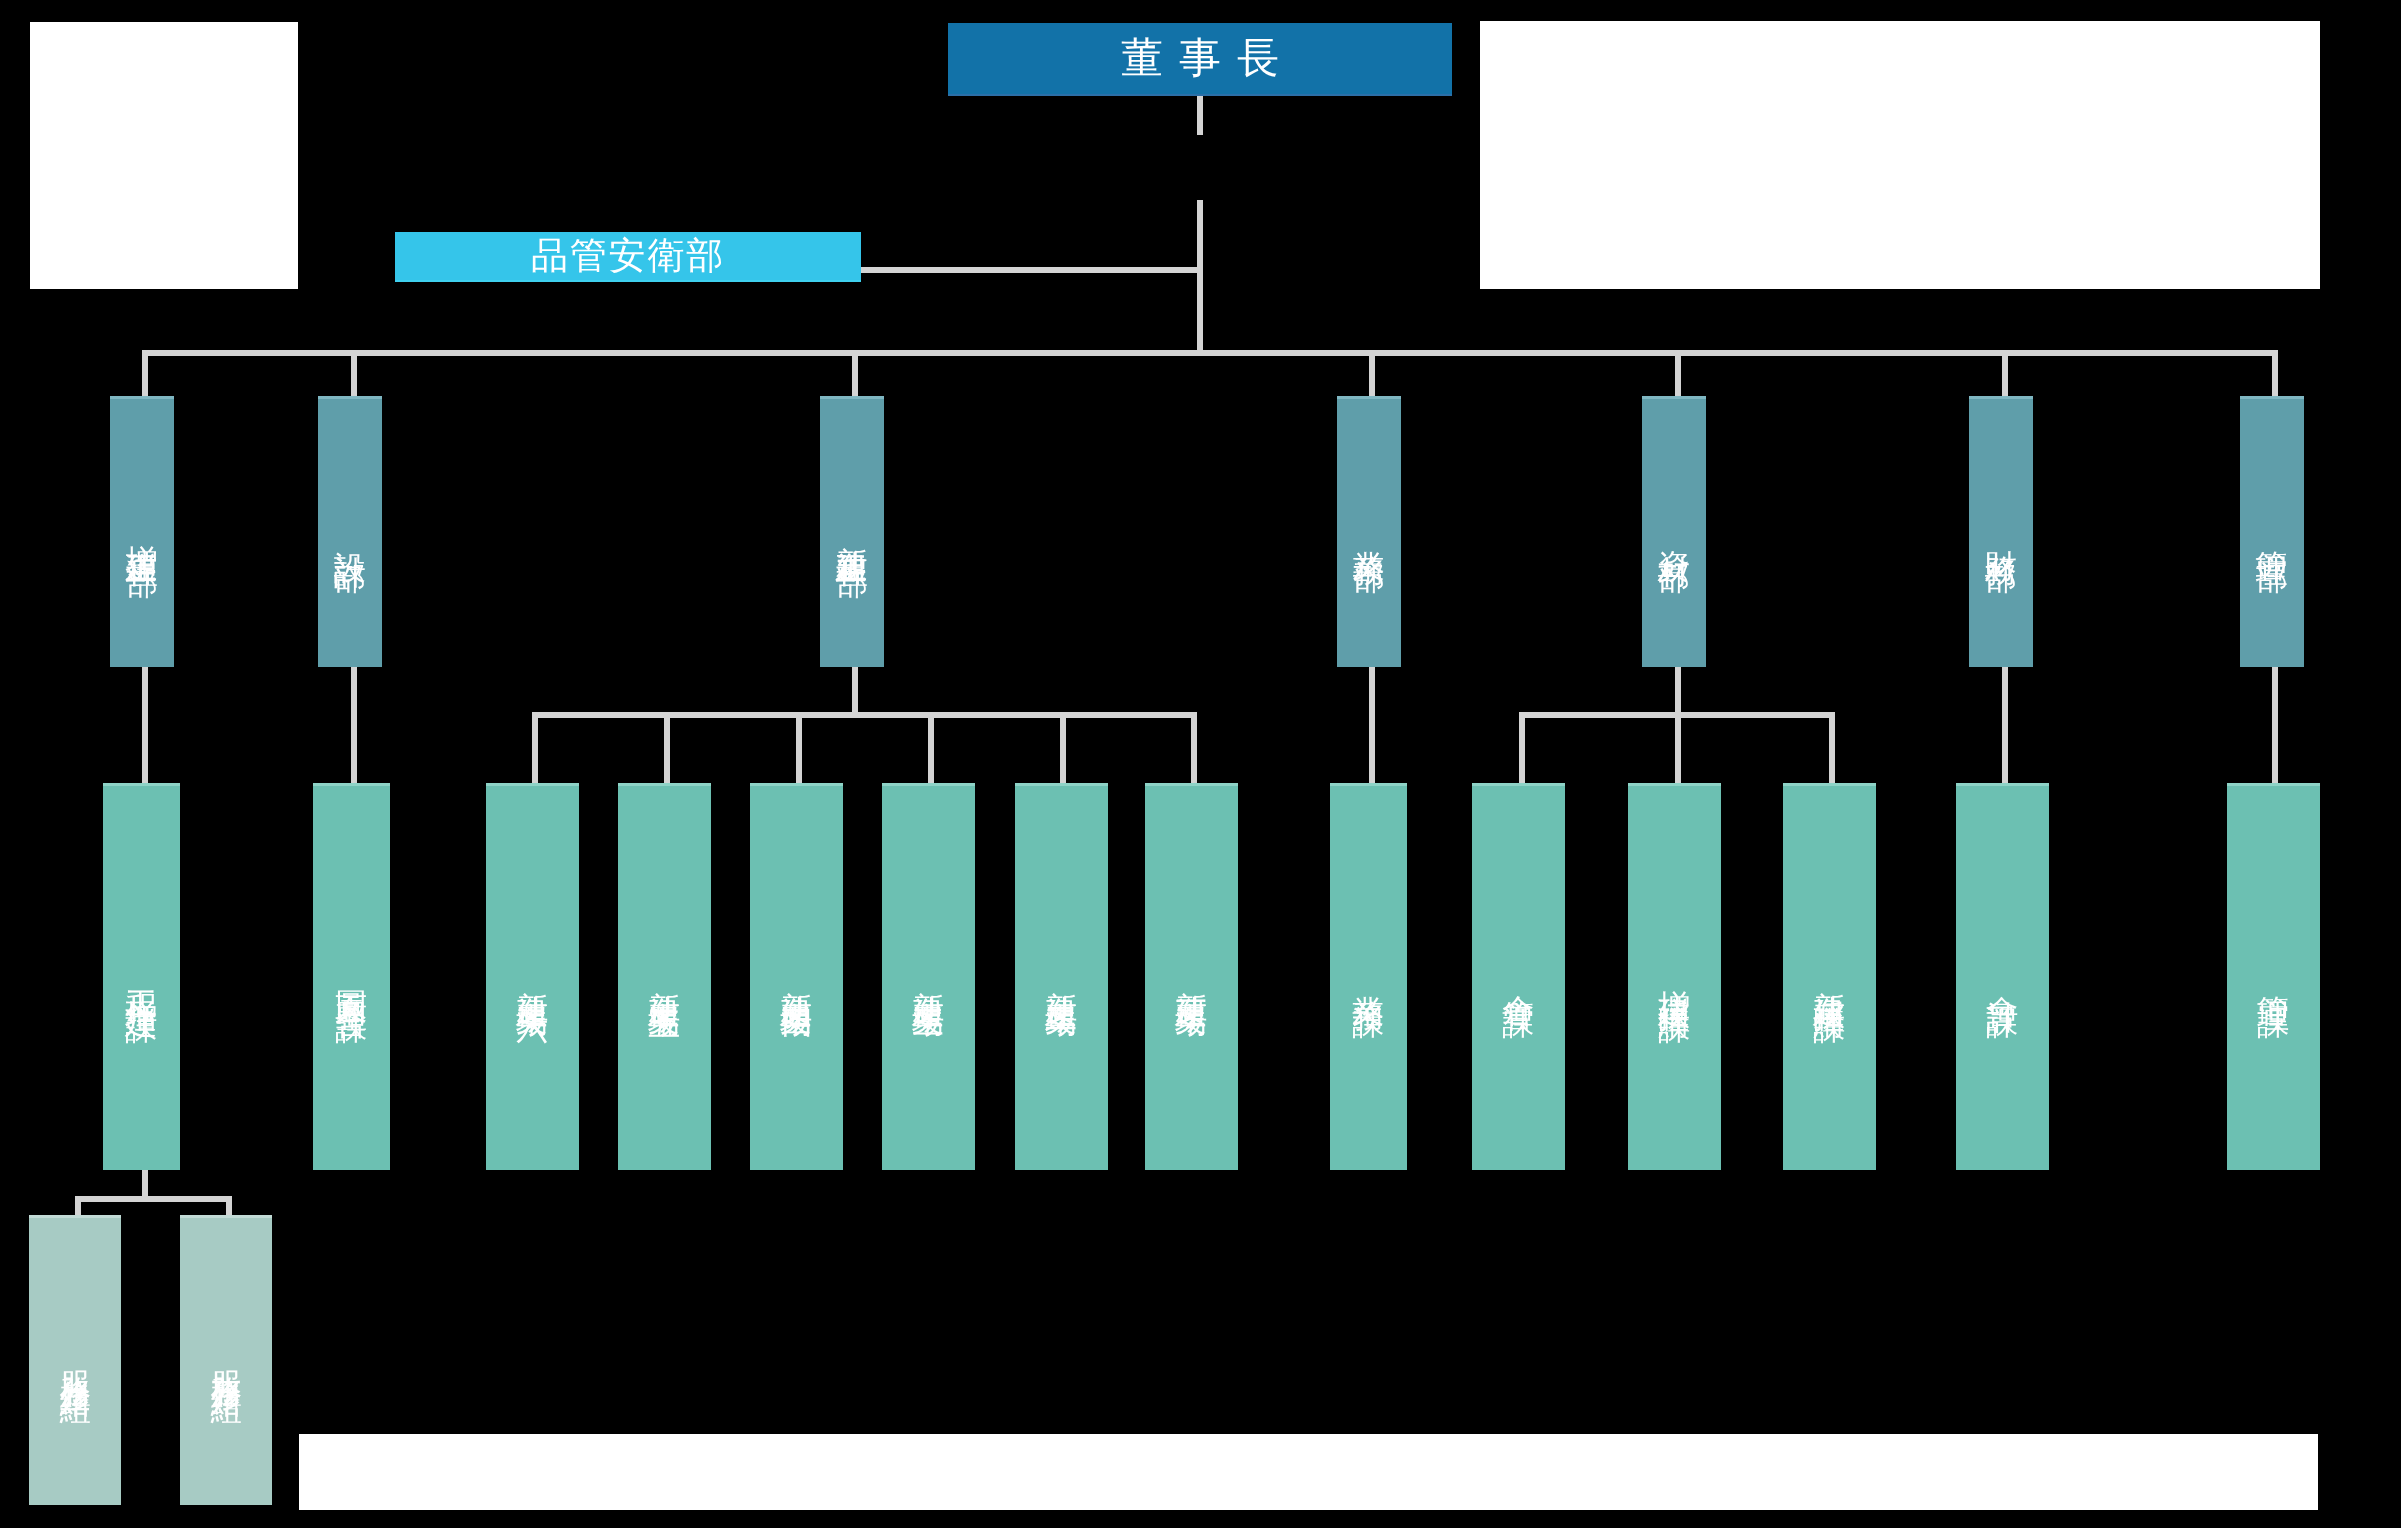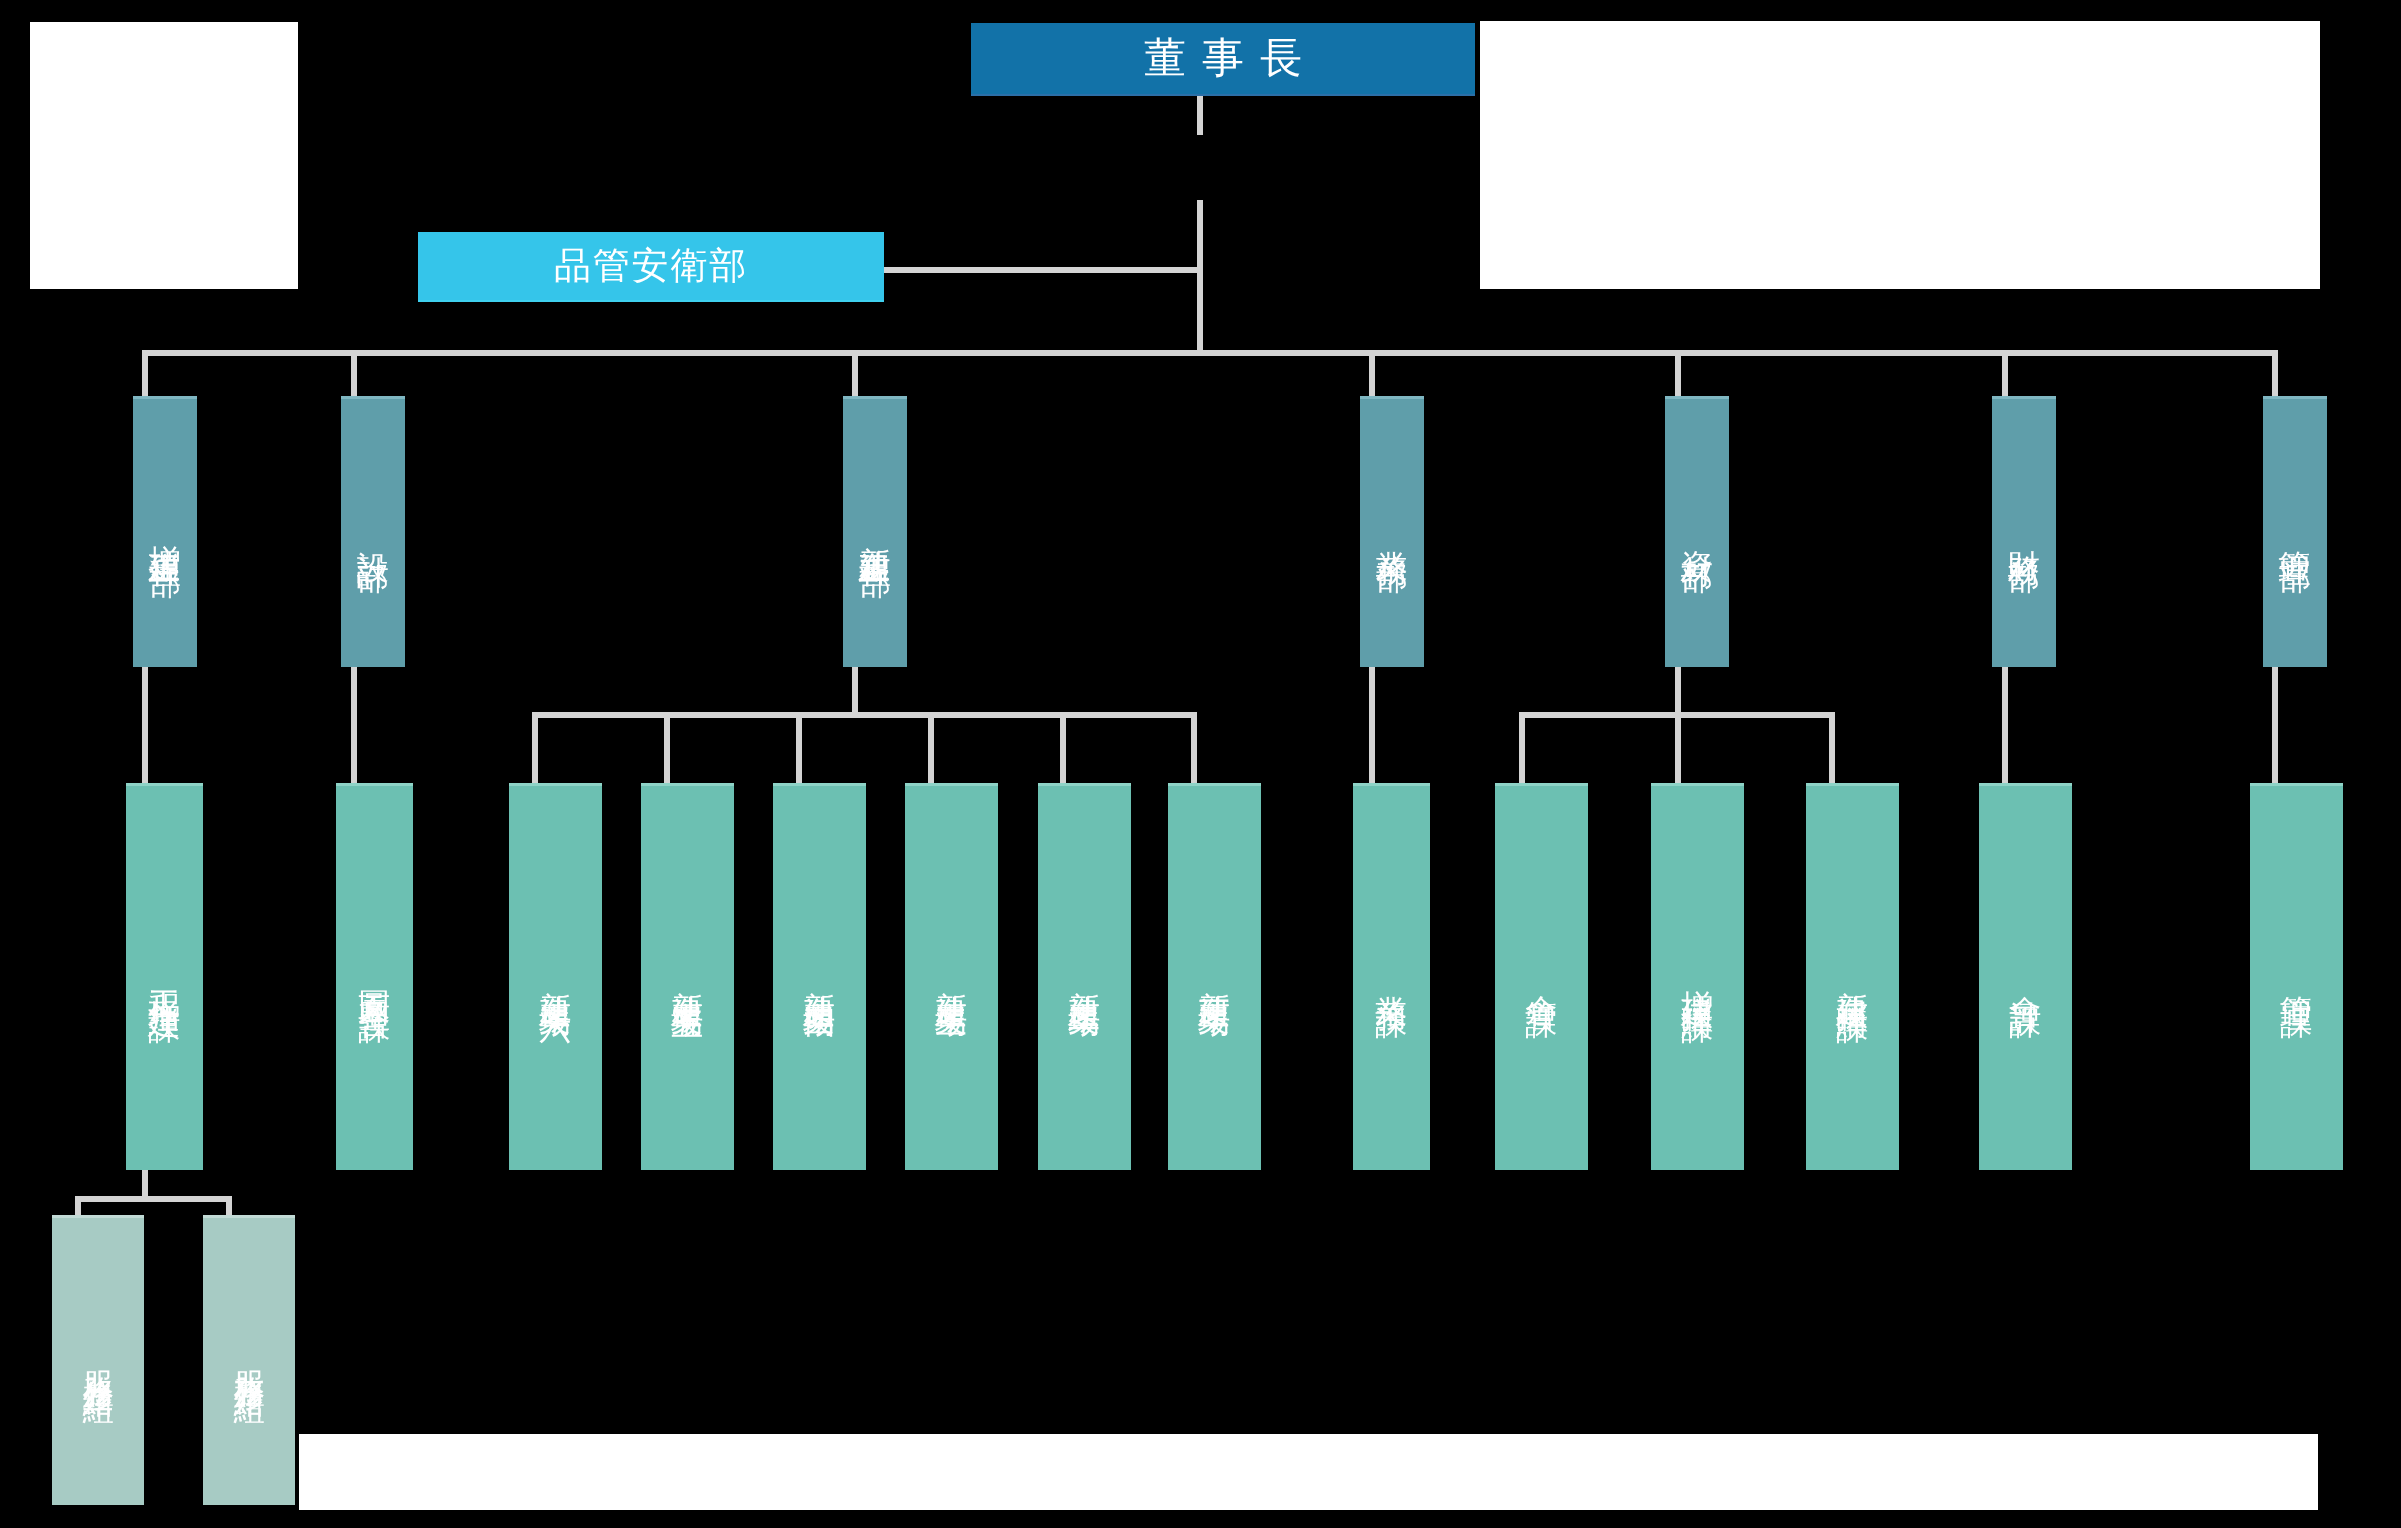--- a/index.html
+++ b/index.html
@@ -4,21 +4,21 @@
 <style>
   html,body{margin:0;padding:0;background:#000;}
   body{width:2401px;height:1529px;position:relative;overflow:hidden;
        font-family:"Liberation Sans","DejaVu Sans",sans-serif;}
   #stage{position:absolute;inset:0;width:2401px;height:2401px;height:1529px;}
 
   .wbox{position:absolute;background:#ffffff;}
 
   .node{position:absolute;box-sizing:border-box;display:flex;
         align-items:center;justify-content:center;color:#fff;
-        line-height:1.08;margin-left:23px;}
+        line-height:1.08;}
   .node .lbl{display:block;}
 
   
   .h  .lbl{writing-mode:horizontal-tb;}
   
   .v  .lbl{writing-mode:vertical-rl;text-orientation:upright;
            letter-spacing:.16em;}
 
   .chairman{background:#1272A8;font-size:42px;letter-spacing:.38em;
             text-indent:.38em;border-bottom:2.4px solid #2b6fa8;}
@@ -85,21 +85,21 @@
   <div class="ln lnv" style="left:142px;top:1168px;height:31px;"></div>
   <div class="ln lnh" style="left:75px;top:1196px;width:156px;"></div>
   <div class="ln lnv" style="left:75px;top:1196px;height:21px;"></div>
   <div class="ln lnv" style="left:226px;top:1196px;height:21px;"></div>
 
   <div class="node h chairman" style="left:948px;top:22.6px;width:504px;height:73px;">
     <span class="lbl">董事長</span>
   </div>
 
 
-  <div class="node h staff" style="left:395px;top:232px;width:466px;height:70px;">
+  <div class="node h staff" style="left:395px;top:232px;width:466px;height:50px;">
     <span class="lbl">品管安衛部</span>
   </div>
 
   <div class="node v dept" style="left:110px;top:396px;width:64px;height:271px;">
     <span class="lbl">增建工程部</span>
   </div>
   <div class="node v dept" style="left:318px;top:396px;width:64px;height:271px;">
     <span class="lbl">設計部</span>
   </div>
   <div class="node v dept" style="left:820px;top:396px;width:64px;height:271px;">

